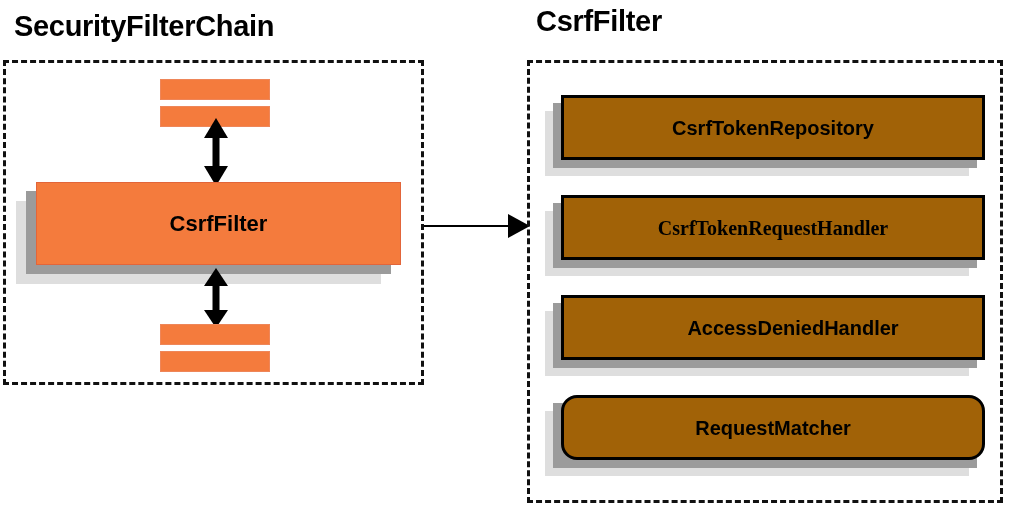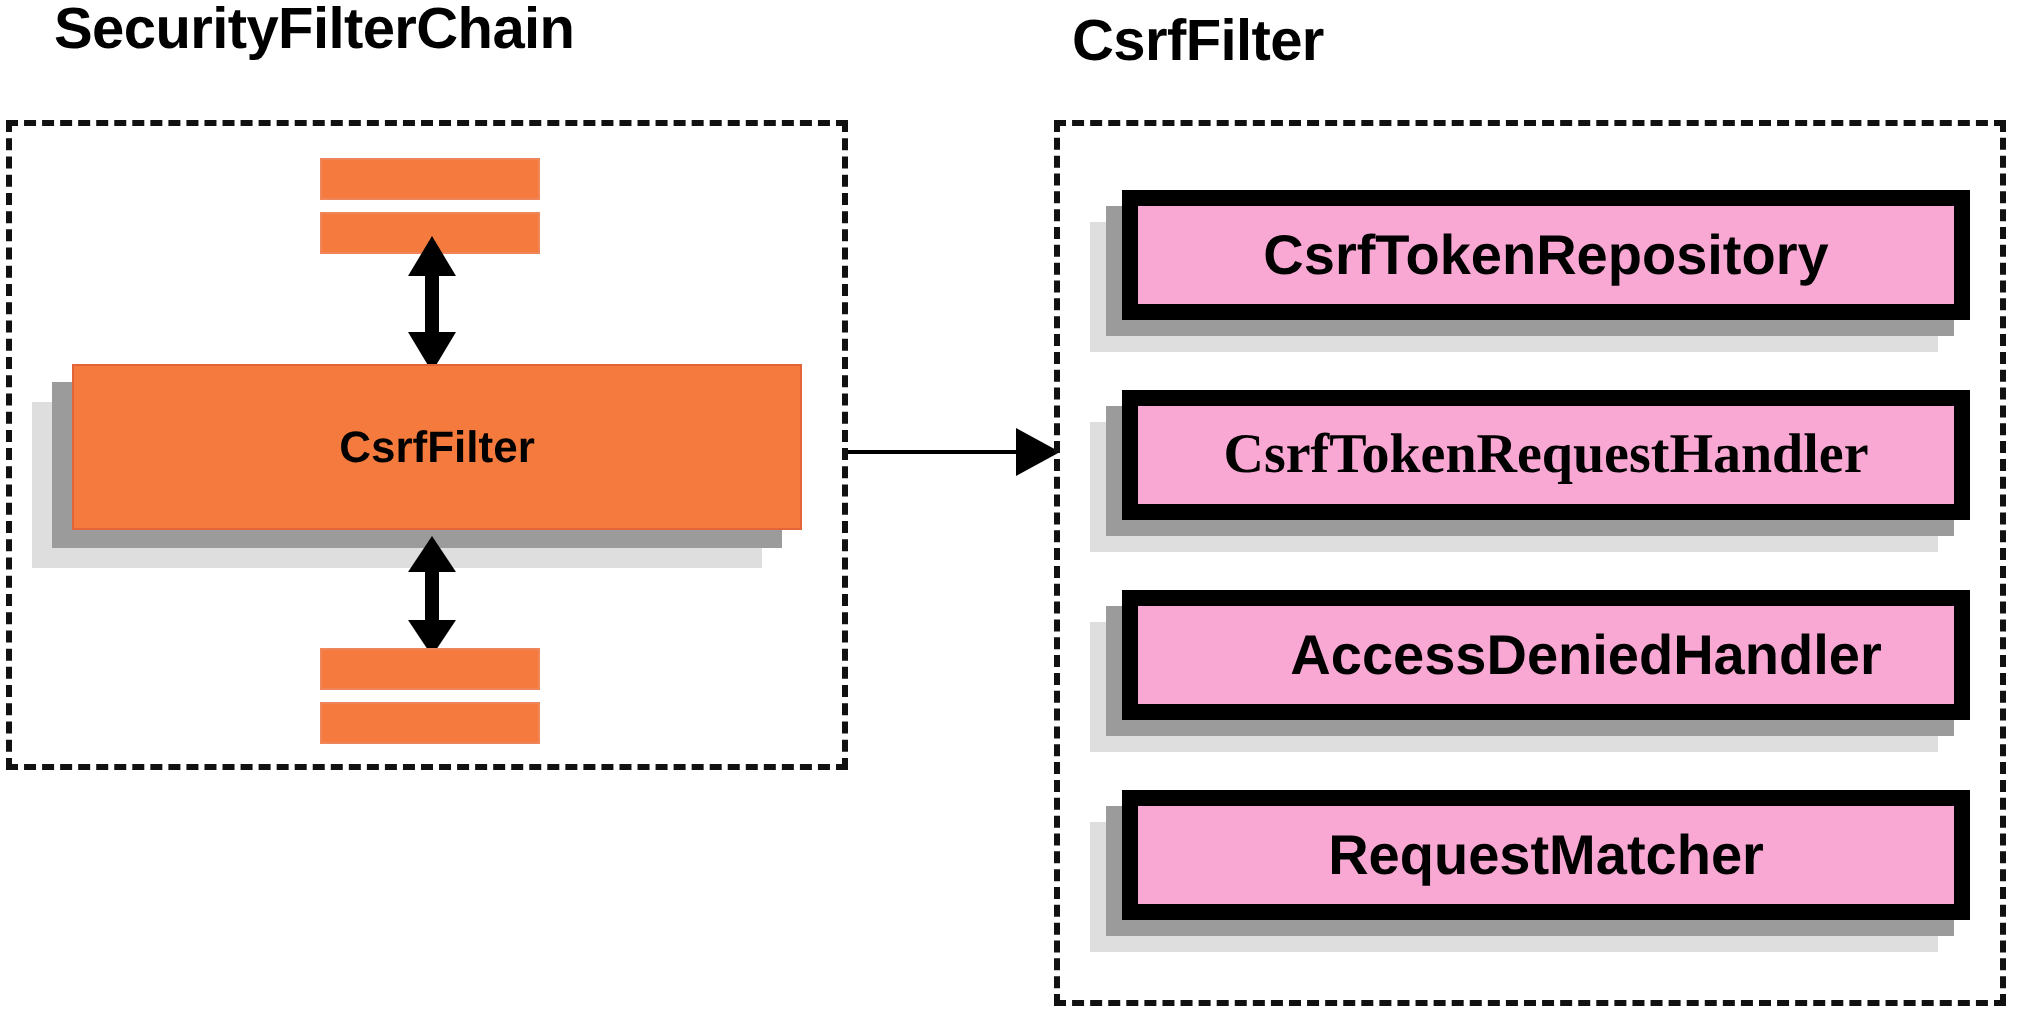--- a/index.html
+++ b/index.html
@@ -13,31 +13,31 @@
   .dashed-panel{position:absolute;border:3px dashed #111111;background:transparent;box-sizing:border-box;}
 
   
   .shadow-far{position:absolute;background:#dedede;}
   .shadow-near{position:absolute;background:#9b9b9b;}
 
   .box{position:absolute;display:flex;align-items:center;justify-content:center;
        box-sizing:border-box;font-weight:bold;color:#000;text-align:center;
        line-height:1;white-space:nowrap;}
   .box-orange{background:#F47B3D;border:1px solid #E2653A;font-size:22px;}
-  .box-blue{background:#f9a8d4;border:8px solid #000000;font-size:28px;}
+  .box-blue{background:#a16207;border:3px solid #000000;font-size:20px;}
   .bar-orange{position:absolute;background:#F47B3D;border:1px solid #EE8659;box-sizing:border-box;}
 
   .arrow-svg{position:absolute;overflow:visible;}
 </style>
 </head>
 <body>
 
 <div id="stage">
 
-  <div class="panel-title" style="left:14px;top:1px;margin-left:13px;">SecurityFilterChain</div>
+  <div class="panel-title" style="left:14px;top:12px;">SecurityFilterChain</div>
 
   <div class="dashed-panel" style="left:3px;top:60px;width:421px;height:325px;"></div>
 
   <div class="bar-orange" style="left:160px;top:79px;width:110px;height:21px;"></div>
   <div class="bar-orange" style="left:160px;top:106px;width:110px;height:21px;"></div>
 
   <svg class="arrow-svg" style="left:203px;top:118px;" width="26" height="68" viewBox="0 0 26 68">
     <line x1="13" y1="12" x2="13" y2="56" stroke="#000" stroke-width="7"></line>
     <polygon points="13,0 25,20 1,20" fill="#000"></polygon>
     <polygon points="13,68 25,48 1,48" fill="#000"></polygon>
@@ -72,15 +72,15 @@
   <div class="shadow-far" style="left:545px;top:211px;width:424px;height:65px;"></div>
   <div class="shadow-near" style="left:553px;top:203px;width:424px;height:65px;"></div>
   <div class="box box-blue" style="left:561px;top:195px;width:424px;height:65px;font-family:Liberation Serif, serif;">CsrfTokenRequestHandler</div>
 
   <div class="shadow-far" style="left:545px;top:311px;width:424px;height:65px;"></div>
   <div class="shadow-near" style="left:553px;top:303px;width:424px;height:65px;"></div>
   <div class="box box-blue" style="left:561px;top:295px;width:424px;height:65px;padding-left:40px;">AccessDeniedHandler</div>
 
   <div class="shadow-far" style="left:545px;top:411px;width:424px;height:65px;"></div>
   <div class="shadow-near" style="left:553px;top:403px;width:424px;height:65px;"></div>
-  <div class="box box-blue" style="left:561px;top:395px;width:424px;height:65px;">RequestMatcher</div>
+  <div class="box box-blue" style="left:561px;top:395px;width:424px;height:65px;border-radius:16px;">RequestMatcher</div>
 
 </div>
 
 </body></html>

